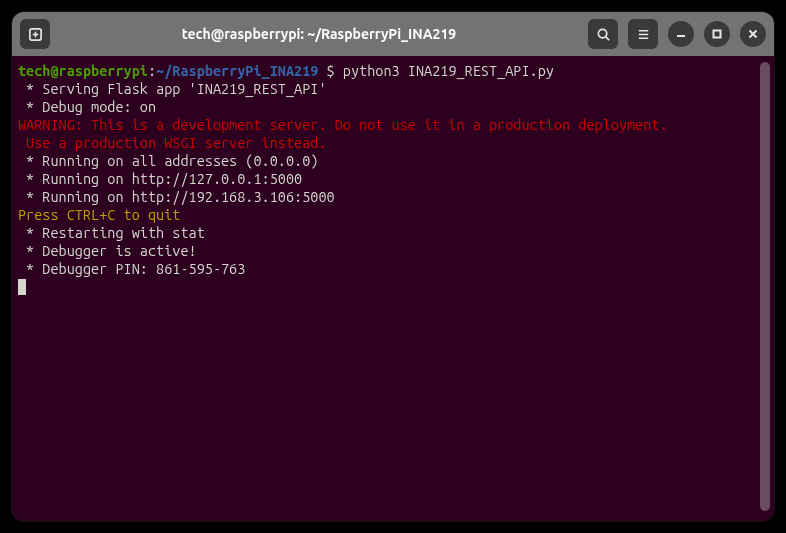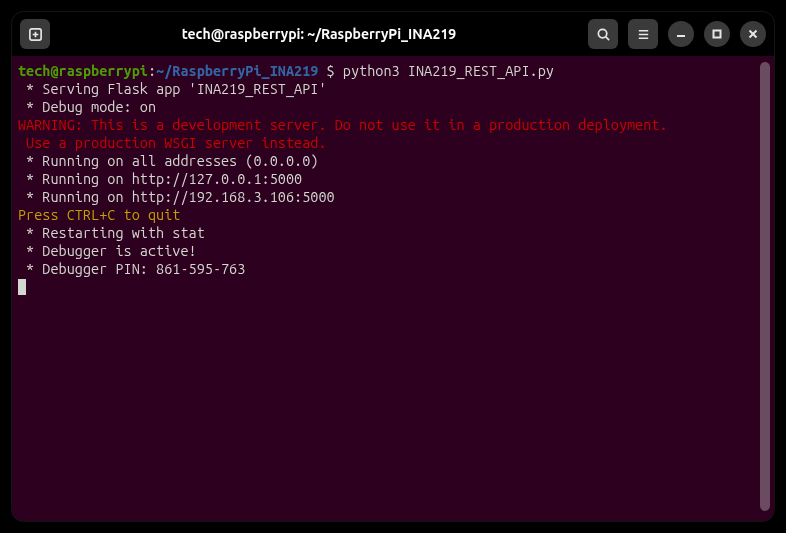--- a/index.html
+++ b/index.html
@@ -20,21 +20,21 @@
       height: 100%;
       background: #2c001e;
       border-radius: 12px;
       overflow: hidden;
       display: flex;
       flex-direction: column;
       box-shadow: 0 0 0 1px rgba(255,255,255,0.08);
     }
     .titlebar {
       height: 44px;
-      background: #000000;
+      background: #737373;
       display: flex;
       align-items: center;
       padding: 16px 8px;
       gap: 8px;
       flex-shrink: 0;
     }
     .titlebar-left {
       display: flex;
       align-items: center;
       gap: 6px;

